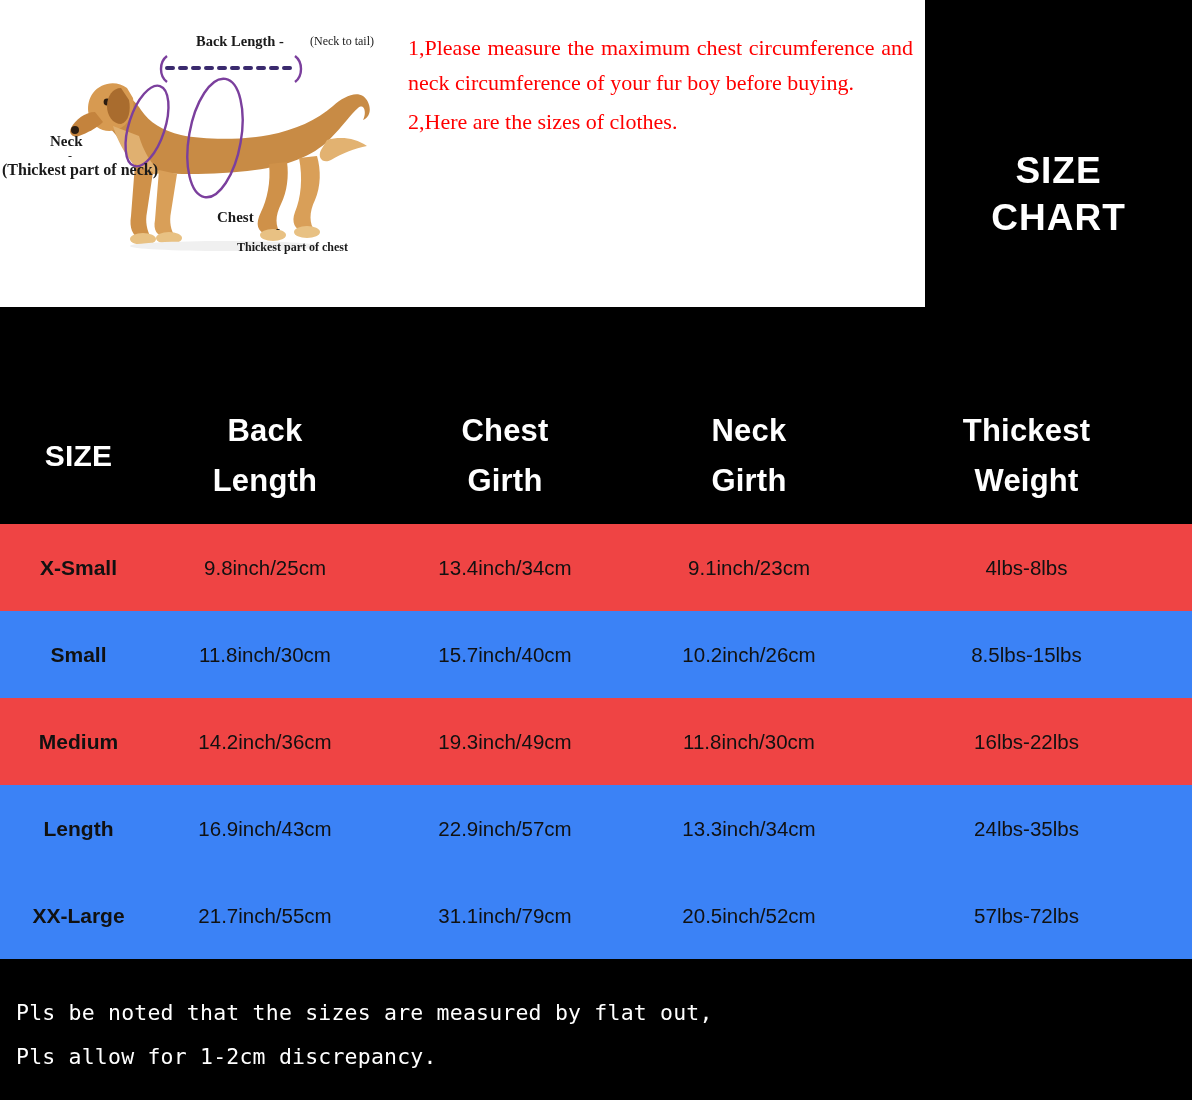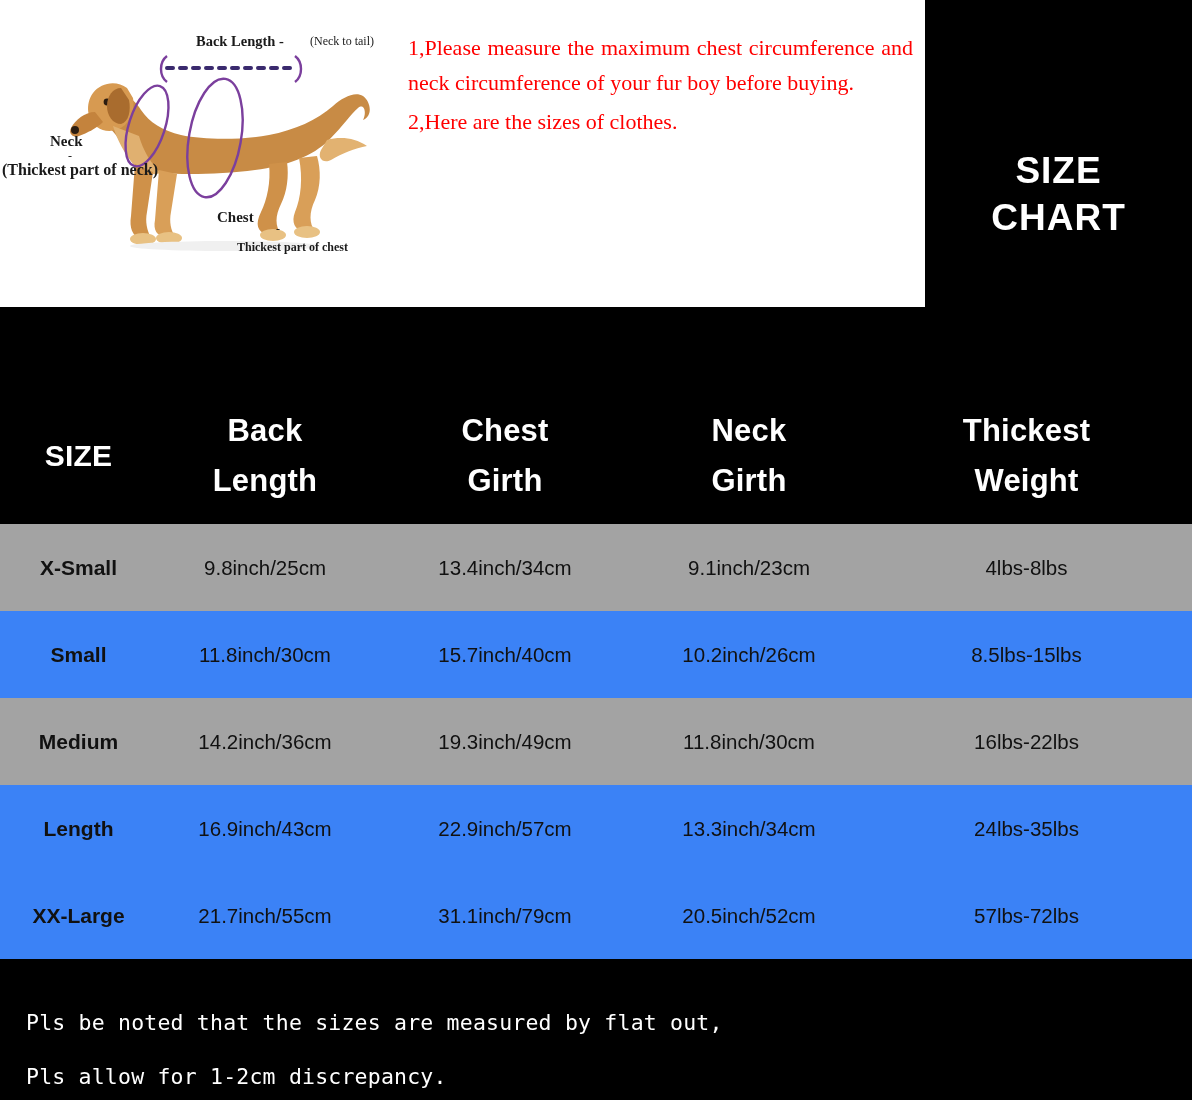--- a/index.html
+++ b/index.html
@@ -155,33 +155,33 @@
     text-align: center;
     font-size: 20.5px;
     color: #111111;
     padding: 0;
     border: 0;
   }
   .table tbody td.size-cell {
     font-weight: bold;
     font-size: 21px;
   }
-  .row-a td { background: #a3a3a3; }
+  .row-a td { background: #ef4444; }
   .row-b td { background: #3b82f6; }
 
   
   .footer {
     background: #000000;
     color: #ffffff;
     height: 137px;
     box-sizing: border-box;
     padding: 28px 8px 0 8px;
   }
   .footer p {
-    margin: 18px;
+    margin: 8px;
     font-family: "DejaVu Sans Mono", monospace;
     font-size: 21.5px;
     line-height: 36px;
     letter-spacing: 0.2px;
   }
 </style>
 </head>
 <body>
 
 <div class="page">

